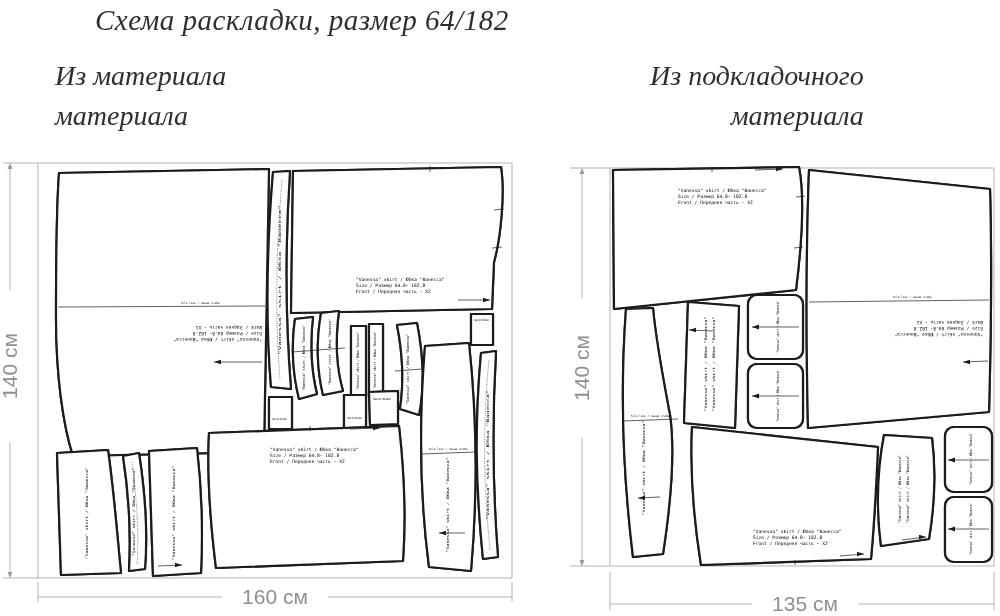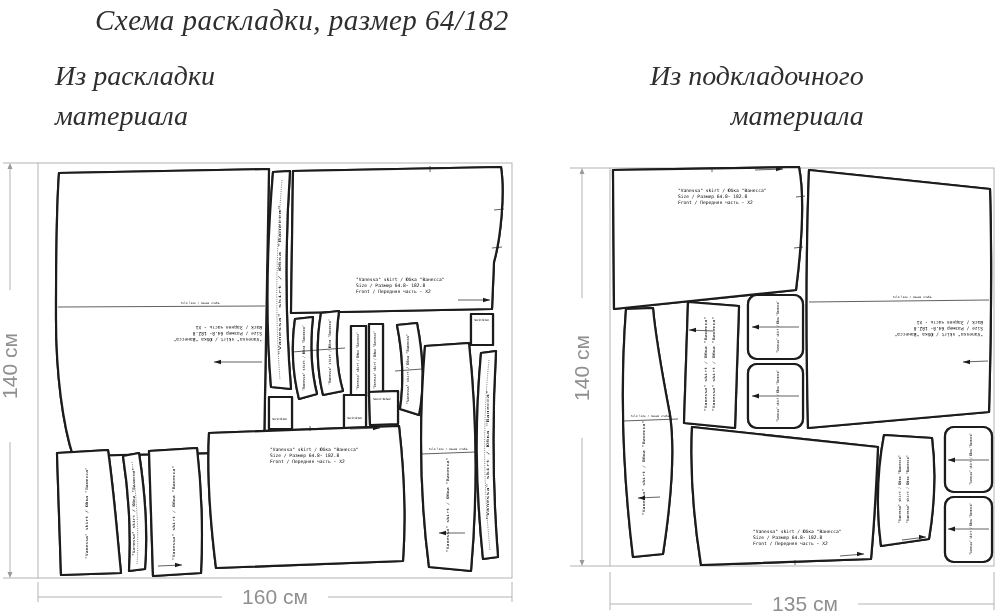--- a/index.html
+++ b/index.html
@@ -35,21 +35,21 @@
   .blob { font-family:"DejaVu Sans Mono", monospace; font-size:2.9px; font-weight:bold; fill:#050505; }
 </style>
 </head>
 <body>
 
 <div id="stage">
 
   <div id="title" class="heading">Схема раскладки, размер 64/182</div>
 
   <div id="subtitle-main" class="heading subtitle">
-    <div>Из раскладки</div>
+    <div>Из материала</div>
     <div>материала</div>
   </div>
 
   <div id="subtitle-lining" class="heading subtitle">
     <div>Из подкладочного</div>
     <div>материала</div>
   </div>
 
   <svg id="svg-main" width="530" height="466" viewBox="0 150 530 466">
 

